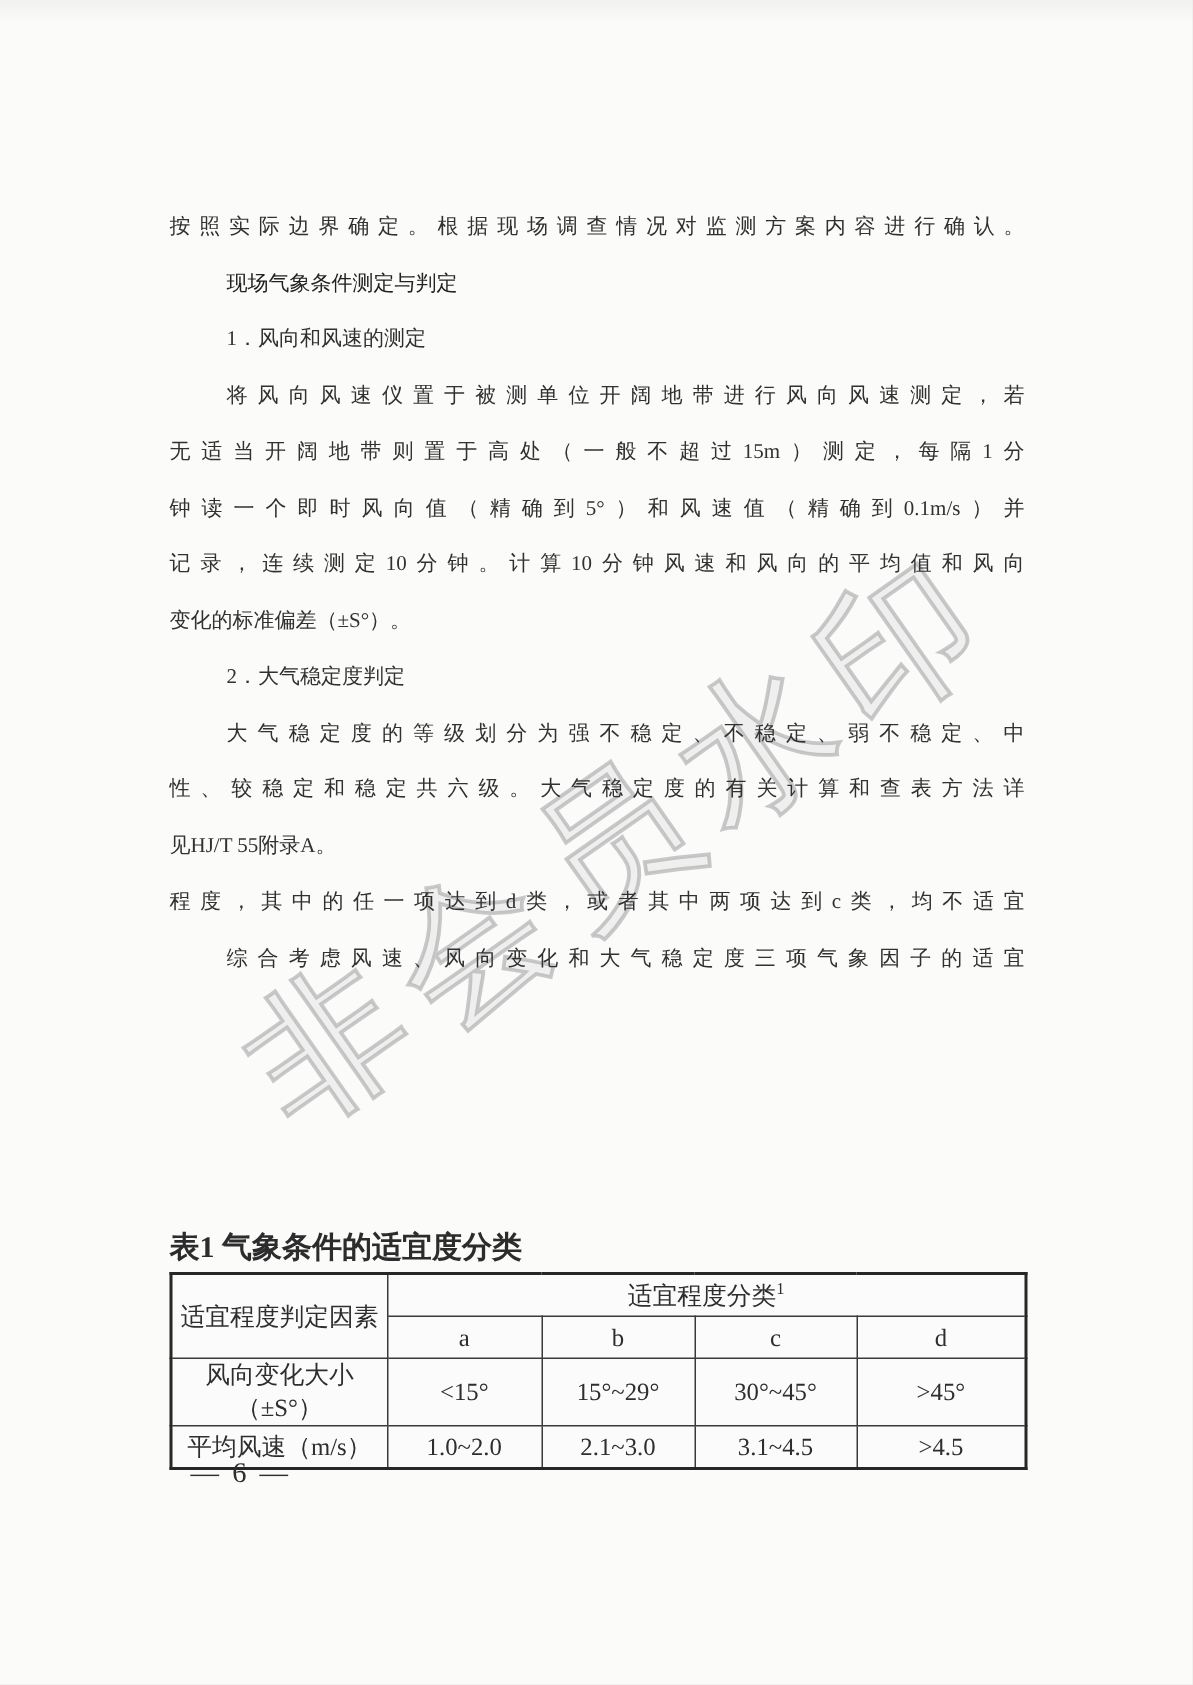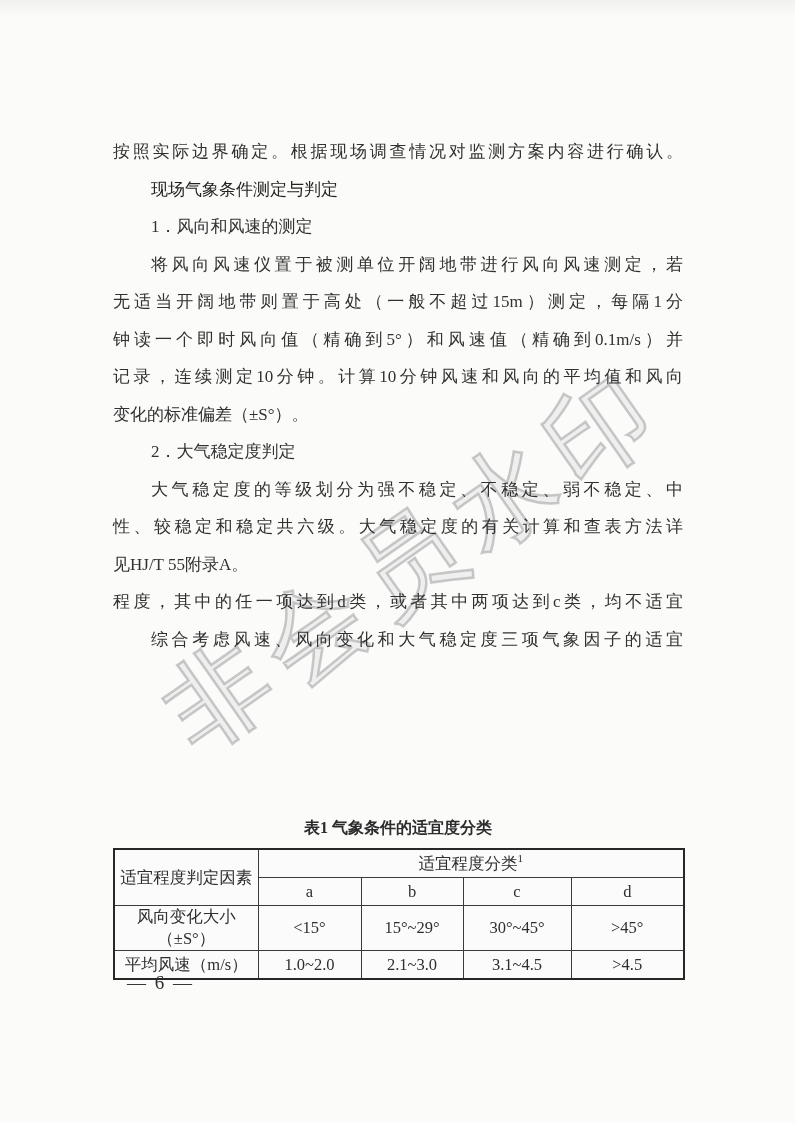--- a/index.html
+++ b/index.html
@@ -31,37 +31,37 @@
   }
   .content {
     position: absolute;
     left: 113px; top: 133px;
     width: 570px;
     z-index: 2;
   }
   .line {
     height: 37.5px;
     line-height: 37.5px;
-    font-size: 17px;
+    font-size: 14px;
     white-space: nowrap;
     color: #313131;
   }
   .line.fill {
     white-space: normal;
     text-align: justify;
     text-align-last: justify;
   }
   .line.indent { text-indent: 38px; }
   .line.bold { font-weight: normal; color: #222; }
   .table-caption {
     position: absolute;
     left: 113px; top: 818px;
     width: 570px;
-    text-align: center;
-    font-size: 16px;
+    text-align: left;
+    font-size: 20px;
     font-weight: bold;
     color: #2c2c2c;
     z-index: 2;
   }
   table.suit {
     position: absolute;
     left: 113px; top: 848px;
     width: 570px;
     border-collapse: collapse;
     table-layout: fixed;

